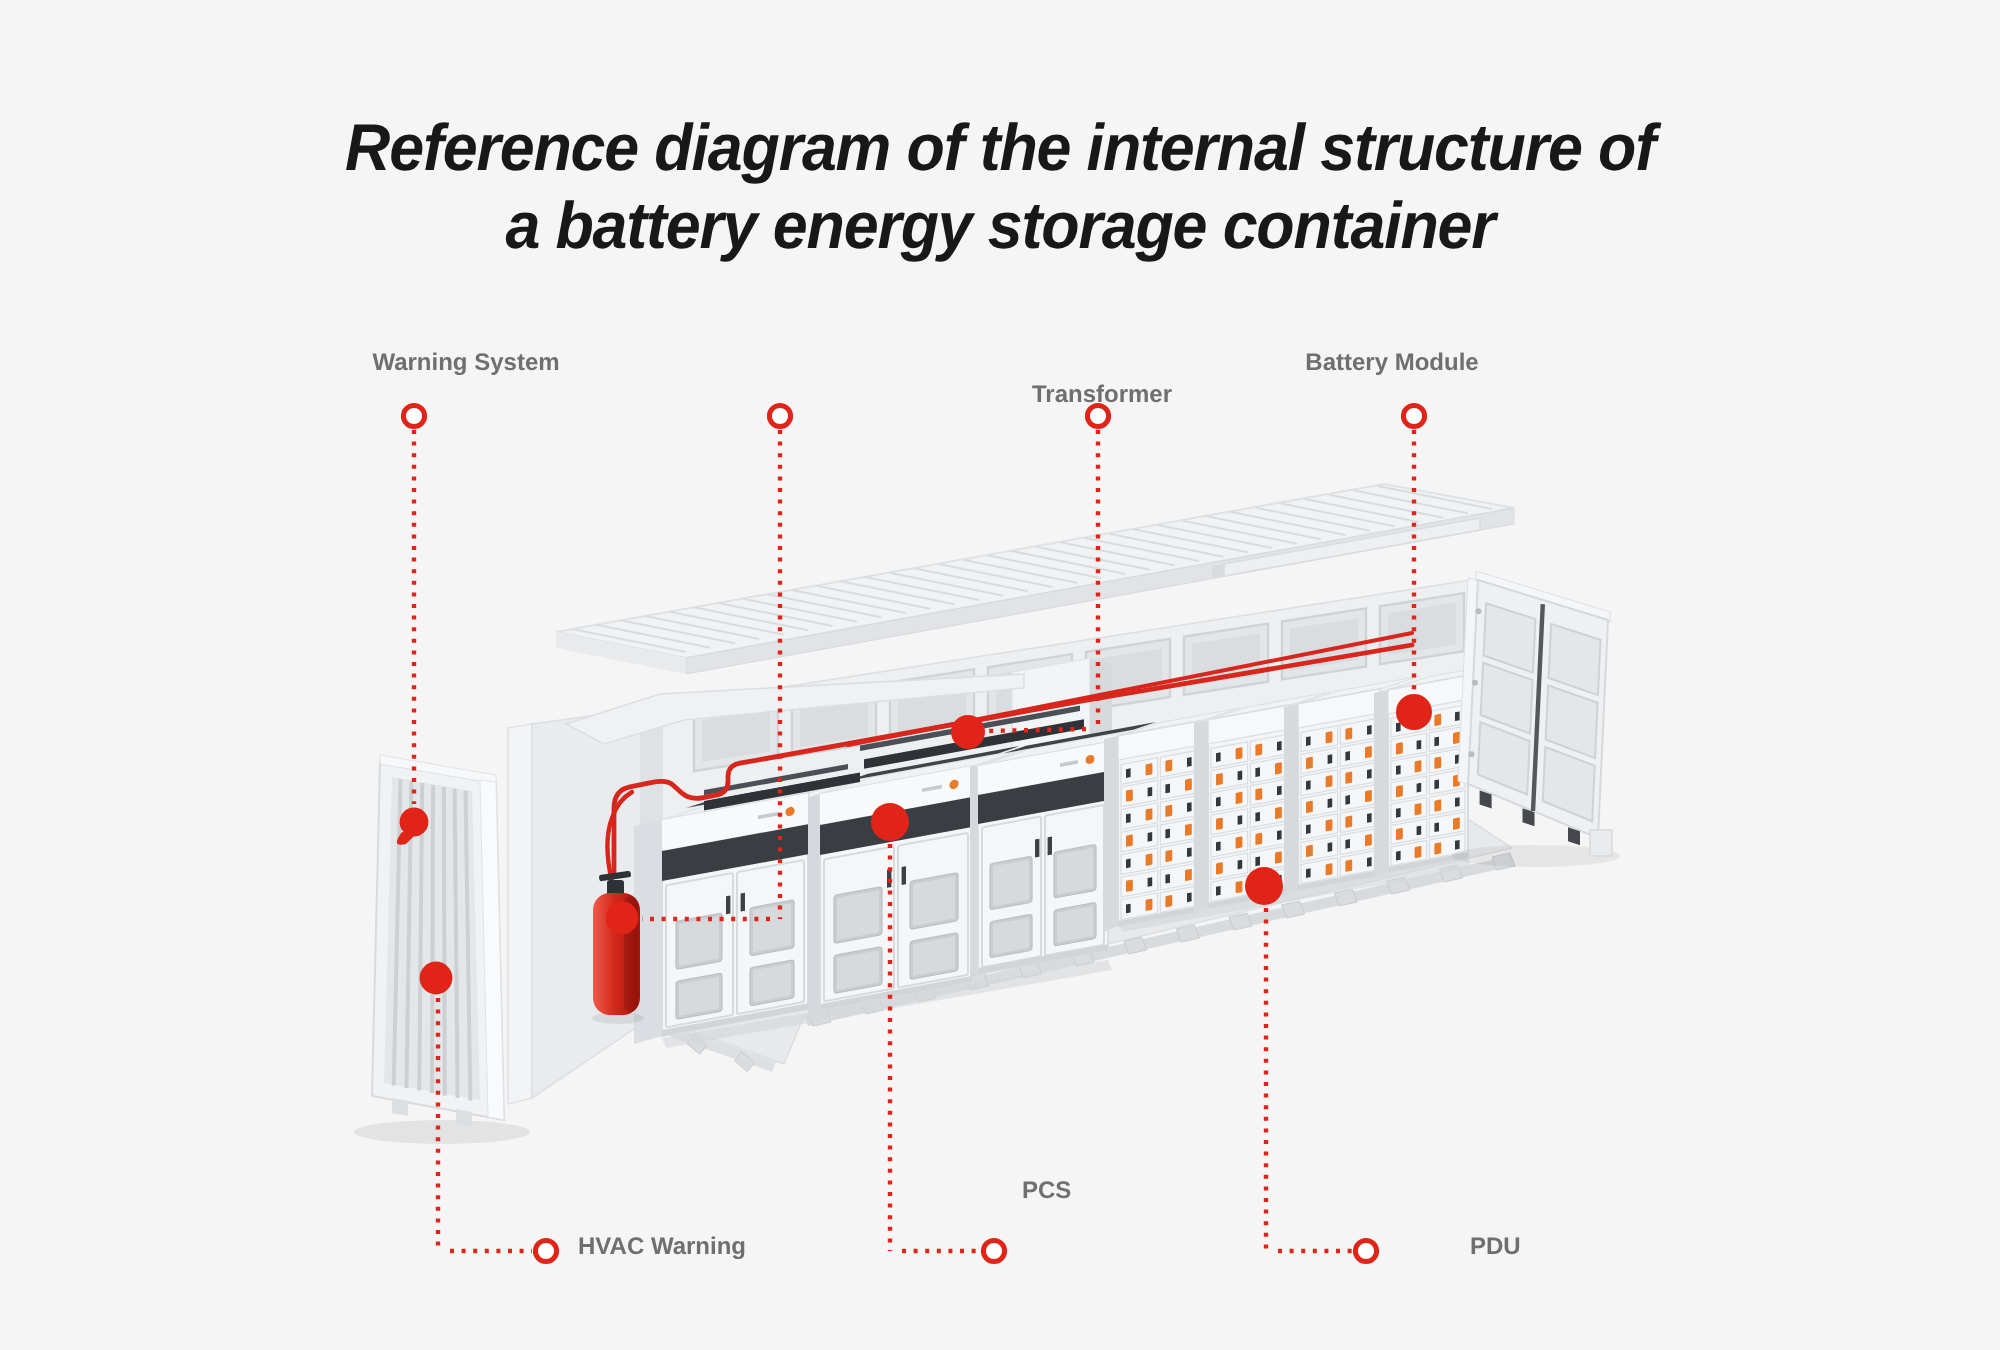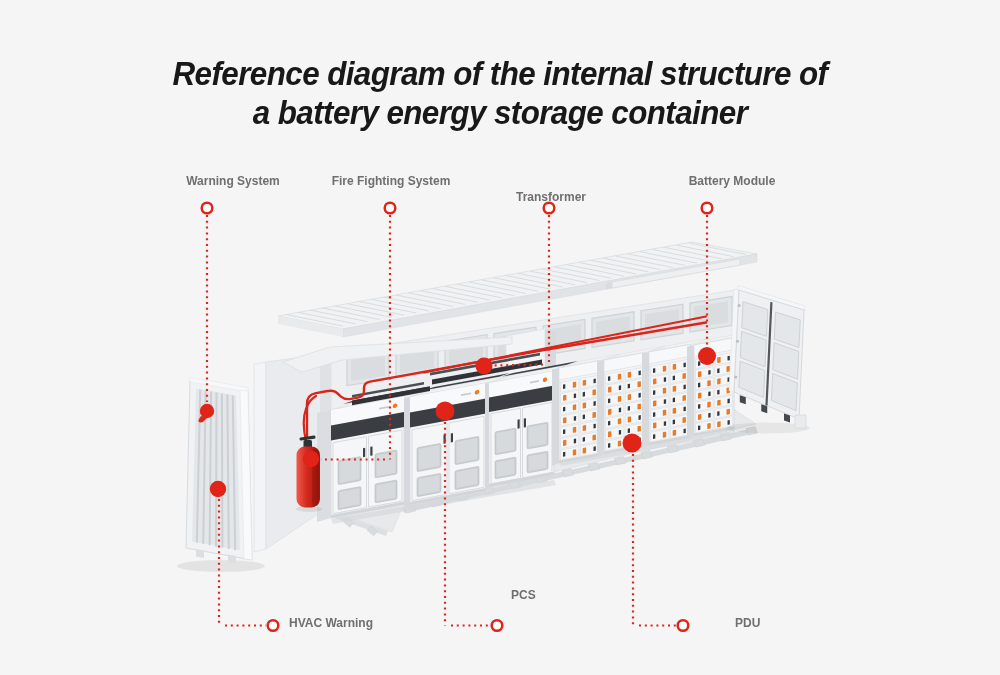--- a/index.html
+++ b/index.html
@@ -27,23 +27,22 @@
 </style>
 </head>
 <body>
 
 <div class="canvas">
 
   <div class="title-line" id="title1">Reference diagram of the internal structure of</div>
   <div class="title-line" id="title2">a battery energy storage container</div>
 
   <div class="lab ctr" style="left:233px;top:174px">Warning System</div>
-  <div class="lab ctr" style="left:391px;top:174px">Fire Fighting System</div>
   <div class="lab ctr" style="left:551px;top:190px">Transformer</div>
-  <div class="lab ctr" style="left:732px;top:174px">Battery Module</div>
+  <div class="lab ctr" style="left:696px;top:174px">Battery Module</div>
   <div class="lab" style="left:289px;top:616px">HVAC Warning</div>
   <div class="lab" style="left:511px;top:588px">PCS</div>
   <div class="lab" style="left:735px;top:616px">PDU</div>
 
   <svg id="scene" width="1000" height="675" viewBox="0 0 1000 675">
     <defs>
       <linearGradient id="extg" x1="0" y1="0" x2="1" y2="0">
         <stop offset="0" stop-color="#ef5a4a"></stop>
         <stop offset="0.45" stop-color="#d3281c"></stop>
         <stop offset="1" stop-color="#a81409"></stop>

